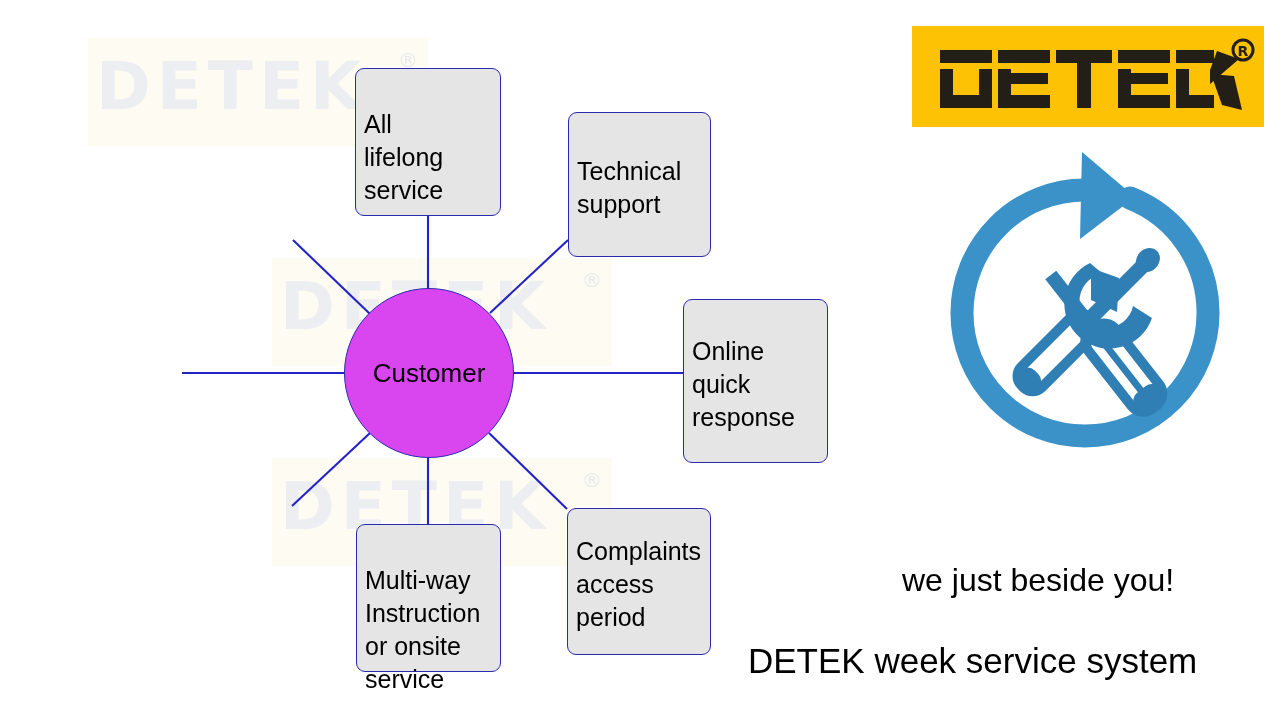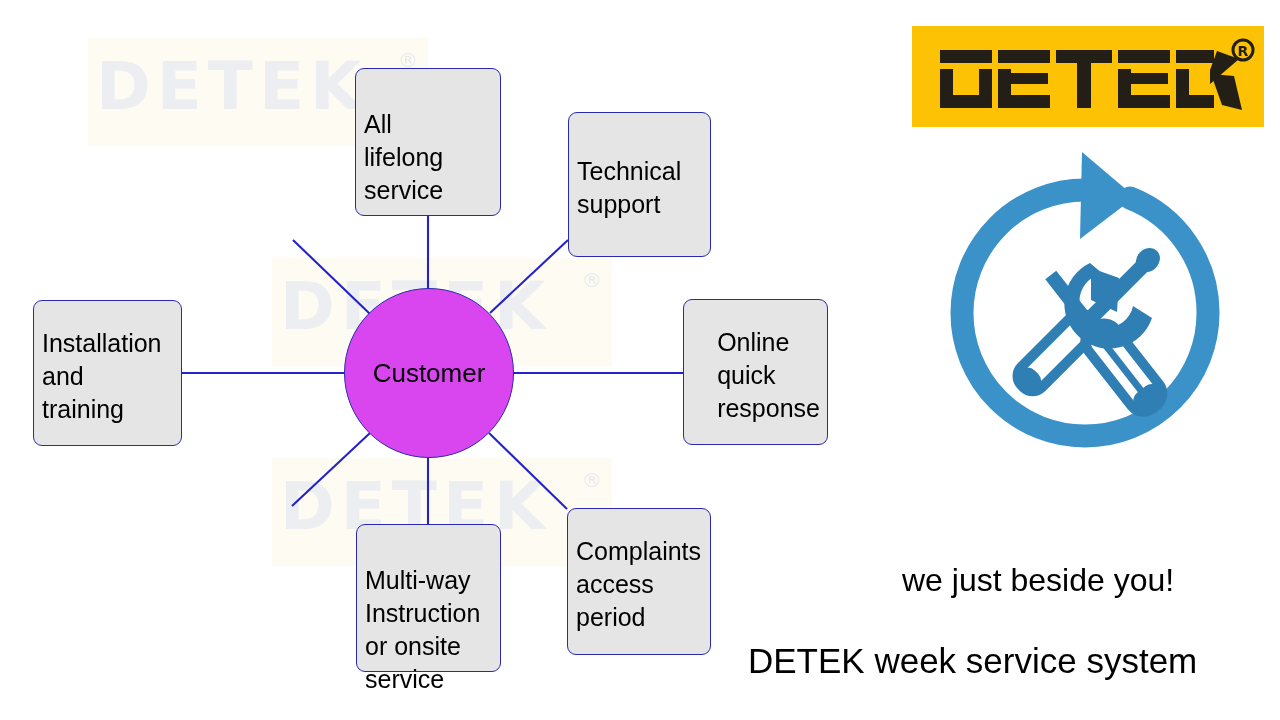--- a/index.html
+++ b/index.html
@@ -124,27 +124,22 @@
     <span>All
 lifelong
 service</span>
   </div>
 
   <div class="node pad-center" style="left:568px;top:96px;width:143px;height:145px;margin-top:16px;">
     <span>Technical
 support</span>
   </div>
 
-  <div class="node pad-center" style="left:33px;top:300px;width:149px;height:146px;">
-    <span>Installation
-and
-training</span>
-  </div>
-
-  <div class="node pad-center" style="left:683px;top:299px;width:145px;height:146px;justify-content:flex-end;">
+
+  <div class="node pad-center" style="left:683px;top:299px;width:145px;height:164px;">
     <span>Online
 quick
 response</span>
   </div>
 
 
   <div class="node" style="left:356px;top:524px;width:145px;height:148px;">
     <span>Multi-way
 Instruction
 or onsite

